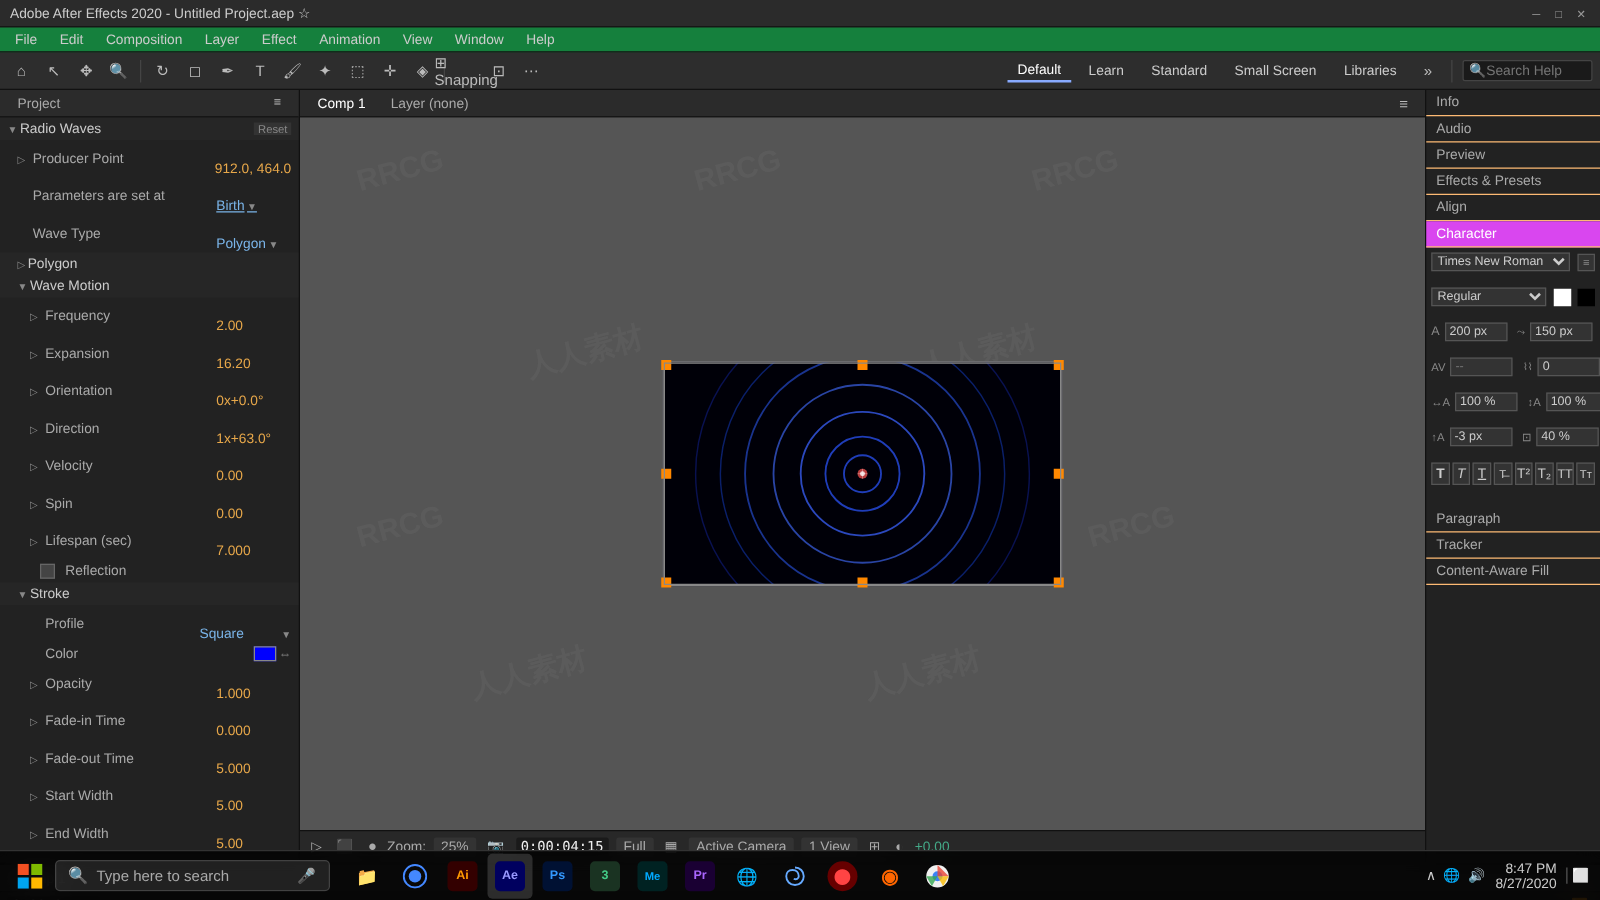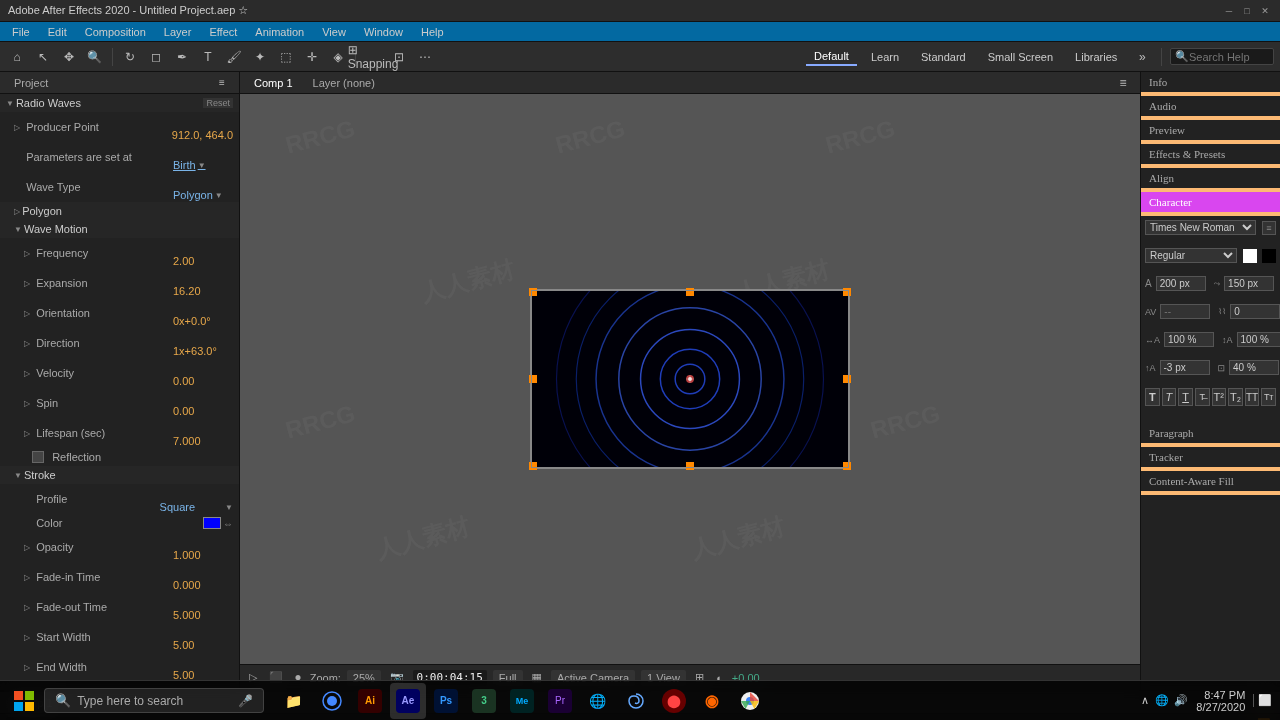--- a/index.html
+++ b/index.html
@@ -23,21 +23,21 @@
       padding: 0 8px;
       justify-content: space-between;
       border-bottom: 1px solid #111;
     }
     #title-bar-controls { display: flex; gap: 4px; }
     .title-btn { width: 14px; height: 14px; display: flex; align-items: center; justify-content: center; font-size: 9px; color: #999; cursor: pointer; }
 
     
     #menu-bar {
       height: 20px;
-      background: #0369a1;
+      background: #15803d;
       display: flex;
       align-items: center;
       padding: 0 4px;
       gap: 2px;
       border-bottom: 1px solid #111;
     }
     .menu-item { padding: 2px 8px; color: #ccc; cursor: pointer; font-size: 11px; }
 
     
     #toolbar {
@@ -212,24 +212,23 @@
       width: 140px;
       min-width: 140px;
       background: #222;
       border-left: 1px solid #111;
       display: flex;
       flex-direction: column;
       font-size: 11px;
     }
     .right-panel-item {
       padding: 4px 8px;
-      border-bottom: 4px solid #fdba74;
+      border-bottom: 1px solid #fdba74;
       color: #aaa;
       cursor: pointer;
-      font-family: Liberation Serif, serif;
     }
 
     
     .char-panel { padding: 4px; }
     .char-row { display: flex; align-items: center; gap: 4px; margin-bottom: 13px; }
     .char-input { background: #333; border: 1px solid #555; color: #ccc; font-size: 10px; width: 50px; padding: 1px 3px; }
 
     
     #timeline-area {
       height: 280px;
@@ -746,21 +745,21 @@
         <span style="color:#44cc88;font-size:10px;font-weight:bold;">3</span>
       </div>
     </div>
     <div class="taskbar-app">
       <div class="app-icon" style="background:#002222;">
         <span style="color:#00aaff;font-size:9px;font-weight:bold;">Me</span>
       </div>
     </div>
     <div class="taskbar-app">
       <div class="app-icon" style="background:#1a0033;">
-        <span style="color:#aa66ff;font-size:10px;font-weight:normal;">Pr</span>
+        <span style="color:#aa66ff;font-size:10px;font-weight:bold;">Pr</span>
       </div>
     </div>
     <div class="taskbar-app">
       <div class="app-icon" style="background:none;">🌐</div>
     </div>
     <div class="taskbar-app">
       <div class="app-icon" style="background:none;">
         <svg width="20" height="20" viewBox="0 0 20 20">
           <path d="M10 3 C14 3 17 6 17 10 C17 14 14 17 10 17 C6 17 3 14 3 10 C3 7 5 5 8 5 C11 5 13 7 13 10 C13 12 11 13 9 12" stroke="#66aaff" stroke-width="1.5" fill="none"></path>
         </svg>

